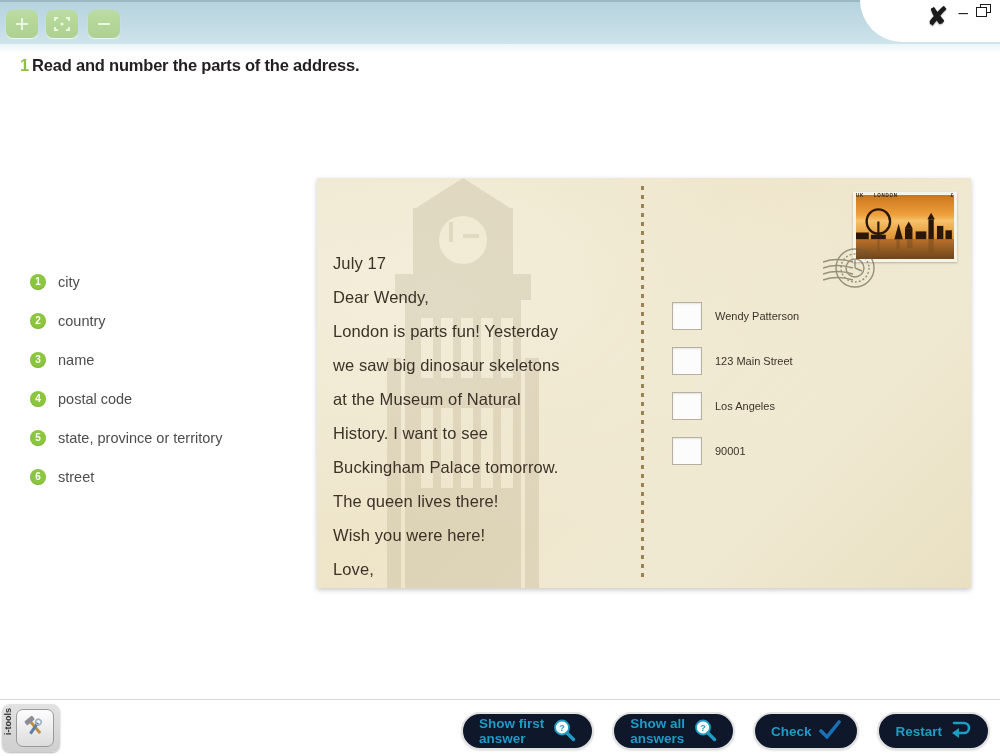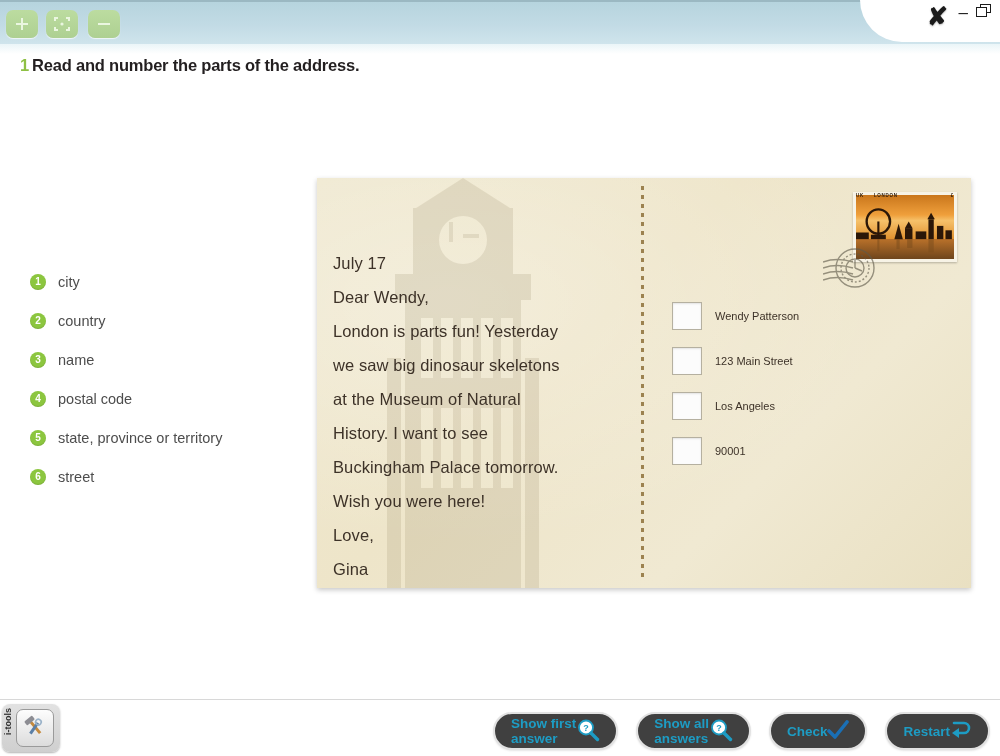--- a/index.html
+++ b/index.html
@@ -273,26 +273,26 @@
     position: absolute;
     right: 10px; bottom: 6px;
     display: flex;
     align-items: center;
     gap: 18px;
   }
   .abtn {
     display: flex;
     align-items: center;
     justify-content: center;
-    gap: 0;
+    gap: 8px;
     height: 38px;
     padding: 0 16px;
     border: 2px solid #e2e2e2;
     border-radius: 19px;
-    background: #404040;
+    background: #0f172a;
     color: #1d9cc4;
     font-family: "Liberation Sans", sans-serif;
     font-size: 13.5px;
     font-weight: bold;
     line-height: 15px;
     box-shadow: 0 1px 2px rgba(0,0,0,0.10);
     white-space: nowrap;
   }
   .abtn .lbl2 { text-align: left; }
   .abtn .lbl2 span { display: block; }
@@ -401,20 +401,21 @@
 
 
   <div class="message">
     <div class="msgline">July 17</div>
     <div class="msgline">Dear Wendy,</div>
     <div class="msgline">London is parts fun! Yesterday</div>
     <div class="msgline">we saw big dinosaur skeletons</div>
     <div class="msgline">at the Museum of Natural</div>
     <div class="msgline">History. I want to see</div>
     <div class="msgline">Buckingham Palace tomorrow.</div>
+    <div class="msgline">The queen lives there!</div>
     <div class="msgline">Wish you were here!</div>
     <div class="msgline">Love,</div>
     <div class="msgline">Gina</div>
   </div>
 
   <div class="stamp">
     <div class="stamp-inner">
       <svg width="100%" height="100%" viewBox="0 0 92 58" preserveAspectRatio="none" aria-hidden="true">
         <defs>
           <linearGradient id="sky" x1="0" y1="0" x2="0" y2="1">

